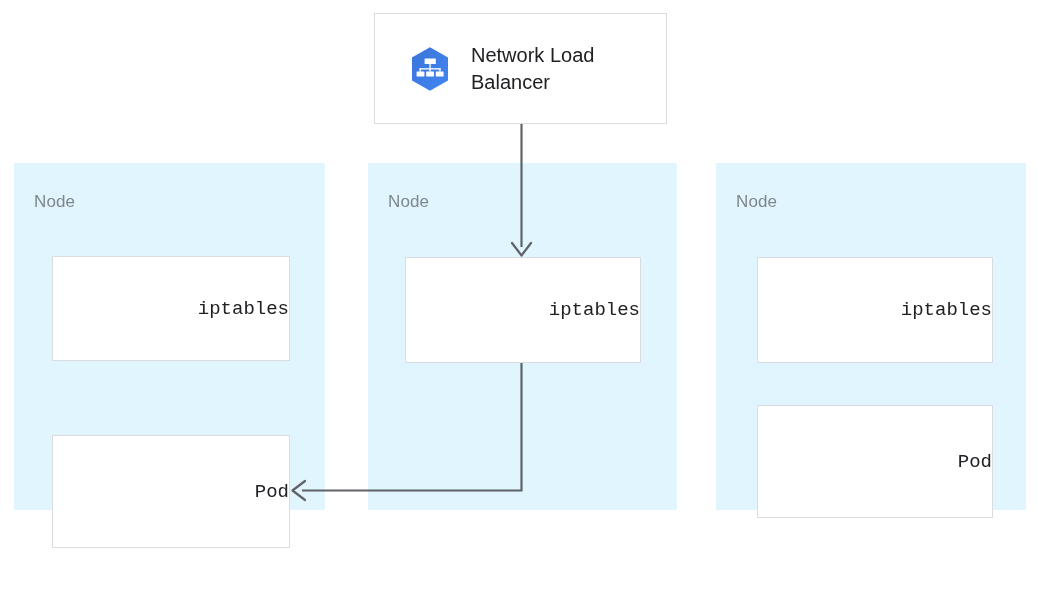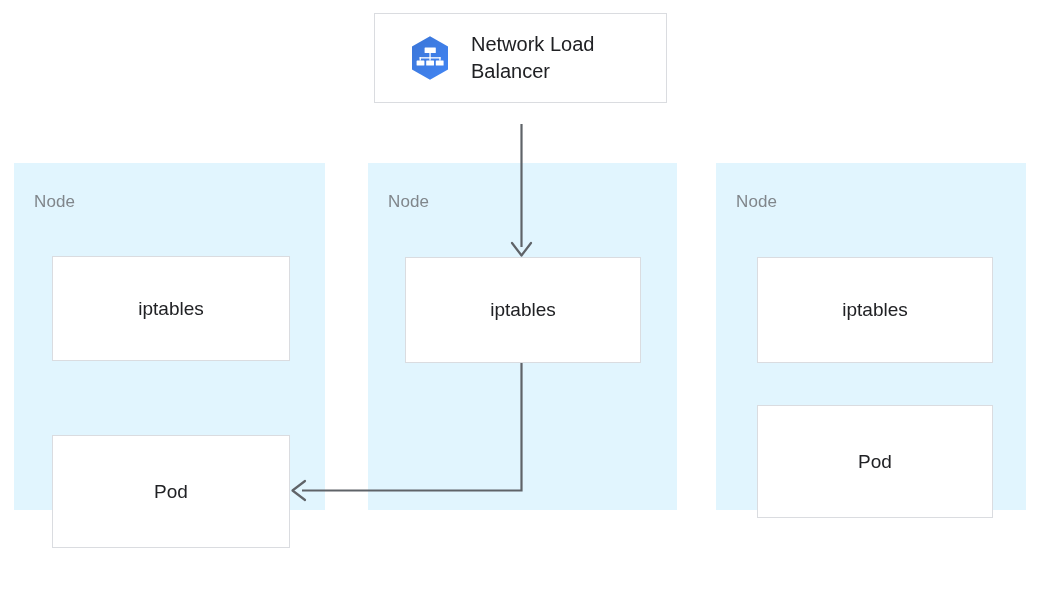--- a/index.html
+++ b/index.html
@@ -38,37 +38,38 @@
   }
 
   
   .wbox {
     position: absolute;
     background: #ffffff;
     border: 1px solid #dadce0;
     box-sizing: border-box;
     display: flex;
     align-items: center;
-    justify-content: center;
+    justify-content: flex-end;
+    font-family: Liberation Mono, monospace;
   }
   .wbox-label {
     font-size: 19px;
     color: #202124;
     line-height: 24px;
     text-align: center;
     white-space: nowrap;
   }
 
   
   #nlb-card {
     position: absolute;
     left: 374px;
     top: 13px;
     width: 293px;
-    height: 90px;
+    height: 111px;
     background: #ffffff;
     border: 1px solid #dadce0;
     box-sizing: border-box;
     display: flex;
     align-items: center;
     padding-left: 31px;
   }
   #nlb-icon {
     width: 48px;
     height: 48px;

